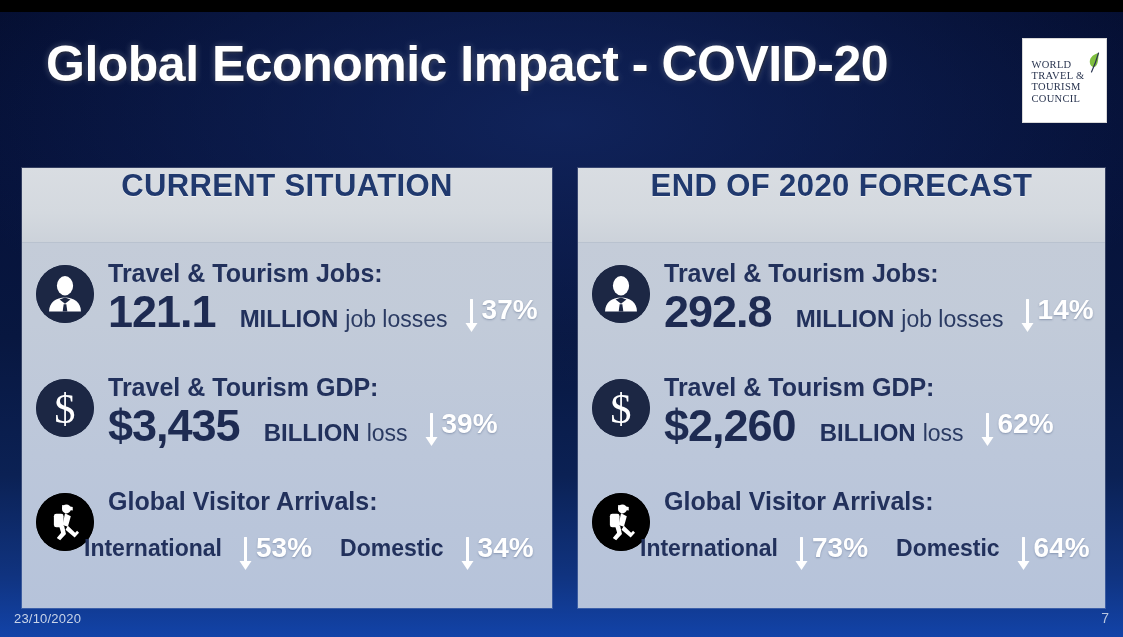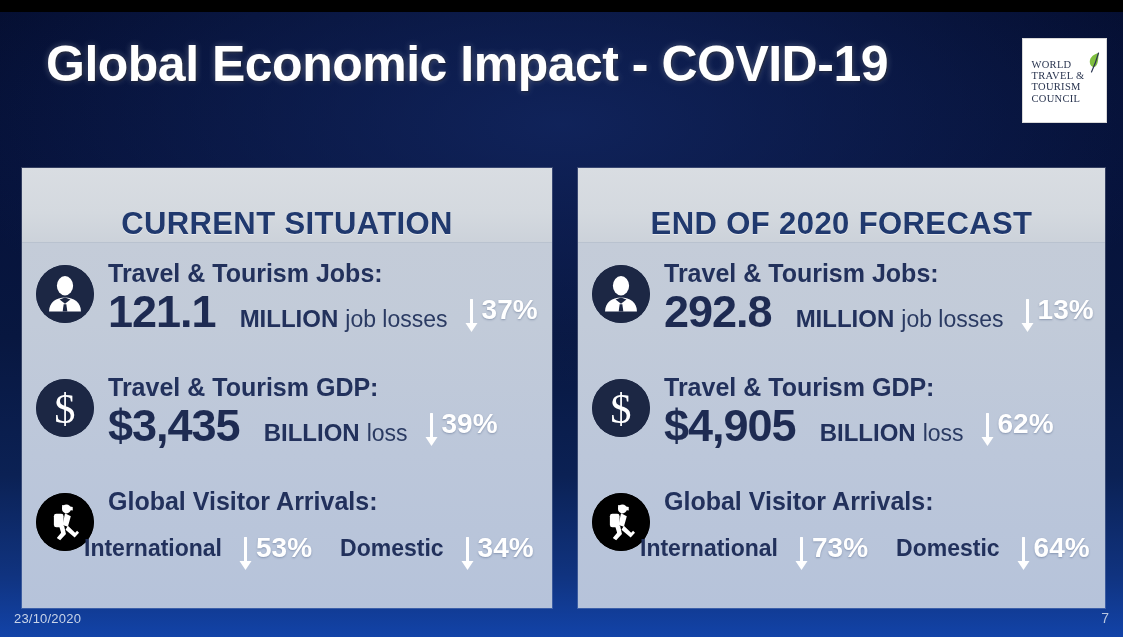--- a/index.html
+++ b/index.html
@@ -112,21 +112,21 @@
   }
   .panel.left  { left: 22px; }
   .panel.right { left: 578px; width: 527px; }
 
   .panel-head {
     position: relative;
     height: 74px;
     background: linear-gradient(180deg, #d9dde2 0%, #d4d9df 60%, #ccd2da 100%);
     border-bottom: 1px solid #b9c2cf;
     display: flex;
-    align-items: flex-end;
+    align-items: flex-start;
     justify-content: center;
   }
   .panel-head-title {
     font-size: 31px;
     font-weight: bold;
     color: #20396e;
     letter-spacing: 0.4px;
     text-shadow: 0 1px 0 rgba(255,255,255,0.5);
     white-space: nowrap;
   }
@@ -269,21 +269,21 @@
 </style>
 </head>
 <body>
 
 <div id="slide">
 
   <div class="letterbox-top"></div>
   <div class="slide-bg"></div>
 
   <div class="header">
-    <div class="title">Global Economic Impact - COVID-19</div>
+    <div class="title">Global Economic Impact - COVID-20</div>
 
     <div class="logo-box">
       <div class="logo-inner">
         <div class="logo-text">WORLD
 TRAVEL &amp;
 TOURISM
 COUNCIL</div>
         <svg class="logo-leaf" viewBox="0 0 26 44">
           <path d="M23 2 C10 5 4 14 6 23 C7.5 30 14 32 18 28 C22 24 23 13 23 2 Z" fill="#7fbf3f"></path>
           <path d="M23 2 C20 13 16 25 9 40" stroke="#2a3550" stroke-width="2.4" fill="none" stroke-linecap="round"></path>
@@ -401,35 +401,35 @@
         <div class="stat-label">Travel &amp; Tourism Jobs:</div>
         <div class="stat-value-row">
           <span class="big-number">292.8</span>
           <span class="unit">MILLION</span>
           <span class="suffix">job losses</span>
           <span class="delta">
             <svg class="arrow-down" viewBox="0 0 15 34">
               <path d="M7.5 1 L7.5 25" stroke="#ffffff" stroke-width="3" stroke-linecap="round"></path>
               <path d="M1.5 24 L7.5 33 L13.5 24 Z" fill="#ffffff"></path>
             </svg>
-            <span class="delta-pct">13%</span>
+            <span class="delta-pct">14%</span>
           </span>
         </div>
       </div>
 
       <div class="stat s2">
         <div class="stat-icon">
           <svg viewBox="0 0 60 60" width="58" height="58">
             <circle cx="30" cy="30" r="30" fill="#1c2744"></circle>
             <text x="30" y="46" font-family="Liberation Serif, serif" font-size="44" fill="#ffffff" text-anchor="middle">$</text>
           </svg>
         </div>
         <div class="stat-label">Travel &amp; Tourism GDP:</div>
         <div class="stat-value-row">
-          <span class="big-number">$4,905</span>
+          <span class="big-number">$2,260</span>
           <span class="unit">BILLION</span>
           <span class="suffix">loss</span>
           <span class="delta">
             <svg class="arrow-down" viewBox="0 0 15 34">
               <path d="M7.5 1 L7.5 25" stroke="#ffffff" stroke-width="3" stroke-linecap="round"></path>
               <path d="M1.5 24 L7.5 33 L13.5 24 Z" fill="#ffffff"></path>
             </svg>
             <span class="delta-pct">62%</span>
           </span>
         </div>

